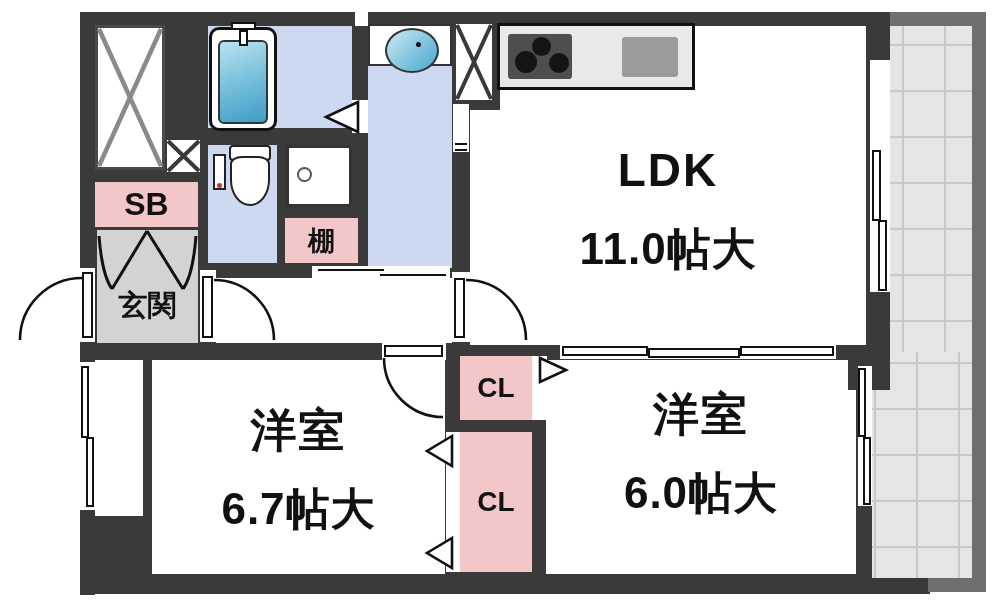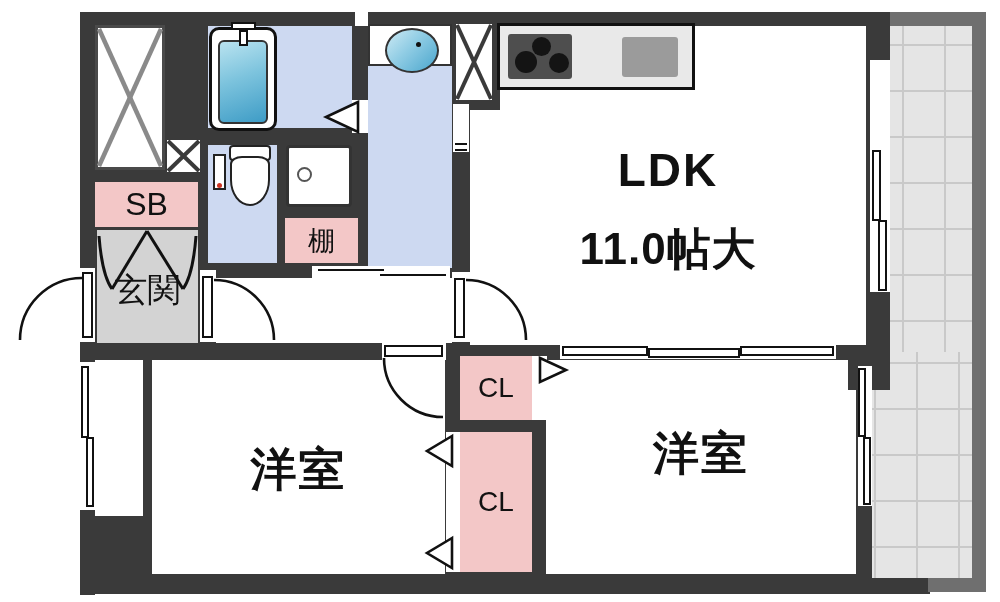--- a/index.html
+++ b/index.html
@@ -19,21 +19,21 @@
   .gray{background:var(--entrance-gray);}
   .tile{background-color:var(--balcony-tile);
         background-image:linear-gradient(var(--balcony-line) 2px, transparent 2px),
                          linear-gradient(90deg,var(--balcony-line) 2px, transparent 2px);
         background-size:42px 46px;background-position:12px 18px;}
   .bborder{background:var(--balcony-border);}
   .leaf{position:absolute;background:#fff;border:2px solid var(--line);box-sizing:border-box;}
   .pane{position:absolute;background:#fff;border:2px solid var(--line);box-sizing:border-box;}
   .gap{position:absolute;background:#fff;}
   .lbl{position:absolute;display:flex;align-items:center;justify-content:center;
-       color:#111;font-weight:normal;text-align:center;}
+       color:#111;font-weight:bold;text-align:center;}
   .room-lbl{position:absolute;display:flex;flex-direction:column;align-items:center;justify-content:center;
        color:#111;font-weight:bold;text-align:center;line-height:1.18;gap:25px;}
   .room-name{font-size:46px;letter-spacing:2px;}
   .room-area{font-size:44px;letter-spacing:1px;}
   svg.overlay{position:absolute;left:0;top:0;width:1000px;height:602px;pointer-events:none;}
   .burner{position:absolute;background:#141414;border-radius:50%;}
   .dotred{position:absolute;background:#c32;border-radius:50%;}
   .thinline{position:absolute;background:#111;}
 </style>
 </head>
@@ -177,29 +177,31 @@
 
     <g fill="#fff" stroke="#111" stroke-width="2.6" stroke-linejoin="miter">
       <polygon points="358,102 326,117 358,132"></polygon>
       <polygon points="540,358 566,370 540,382"></polygon>
       <polygon points="452,436 427,451 452,466"></polygon>
       <polygon points="452,538 427,553 452,568"></polygon>
     </g>
   </svg>
 
   <div class="lbl" style="left:95px;top:182px;width:103px;height:45px;font-size:32px;">SB</div>
-  <div class="lbl" style="left:97px;top:268px;width:101px;height:44px;font-size:33px;">玄関</div>
+  <div class="lbl" style="left:97px;top:284px;width:101px;height:44px;font-size:29px;">玄関</div>
   <div class="lbl" style="left:285px;top:218px;width:73px;height:45px;font-size:27px;">棚</div>
   <div class="lbl" style="left:460px;top:356px;width:72px;height:64px;font-size:28px;">CL</div>
   <div class="lbl" style="left:460px;top:432px;width:72px;height:140px;font-size:28px;">CL</div>
 
   <div class="room-lbl" style="left:470px;top:148px;width:396px;height:122px;">
     <div class="room-name">LDK</div>
     <div class="room-area">11.0帖大</div>
   </div>
   <div class="room-lbl" style="left:152px;top:408px;width:293px;height:122px;">
     <div class="room-name">洋室</div>
+    <div class="room-area">6.7帖大</div>
   </div>
   <div class="room-lbl" style="left:546px;top:392px;width:310px;height:122px;">
     <div class="room-name">洋室</div>
+    <div class="room-area">6.0帖大</div>
   </div>
 
 </div>
 
 </body></html>

